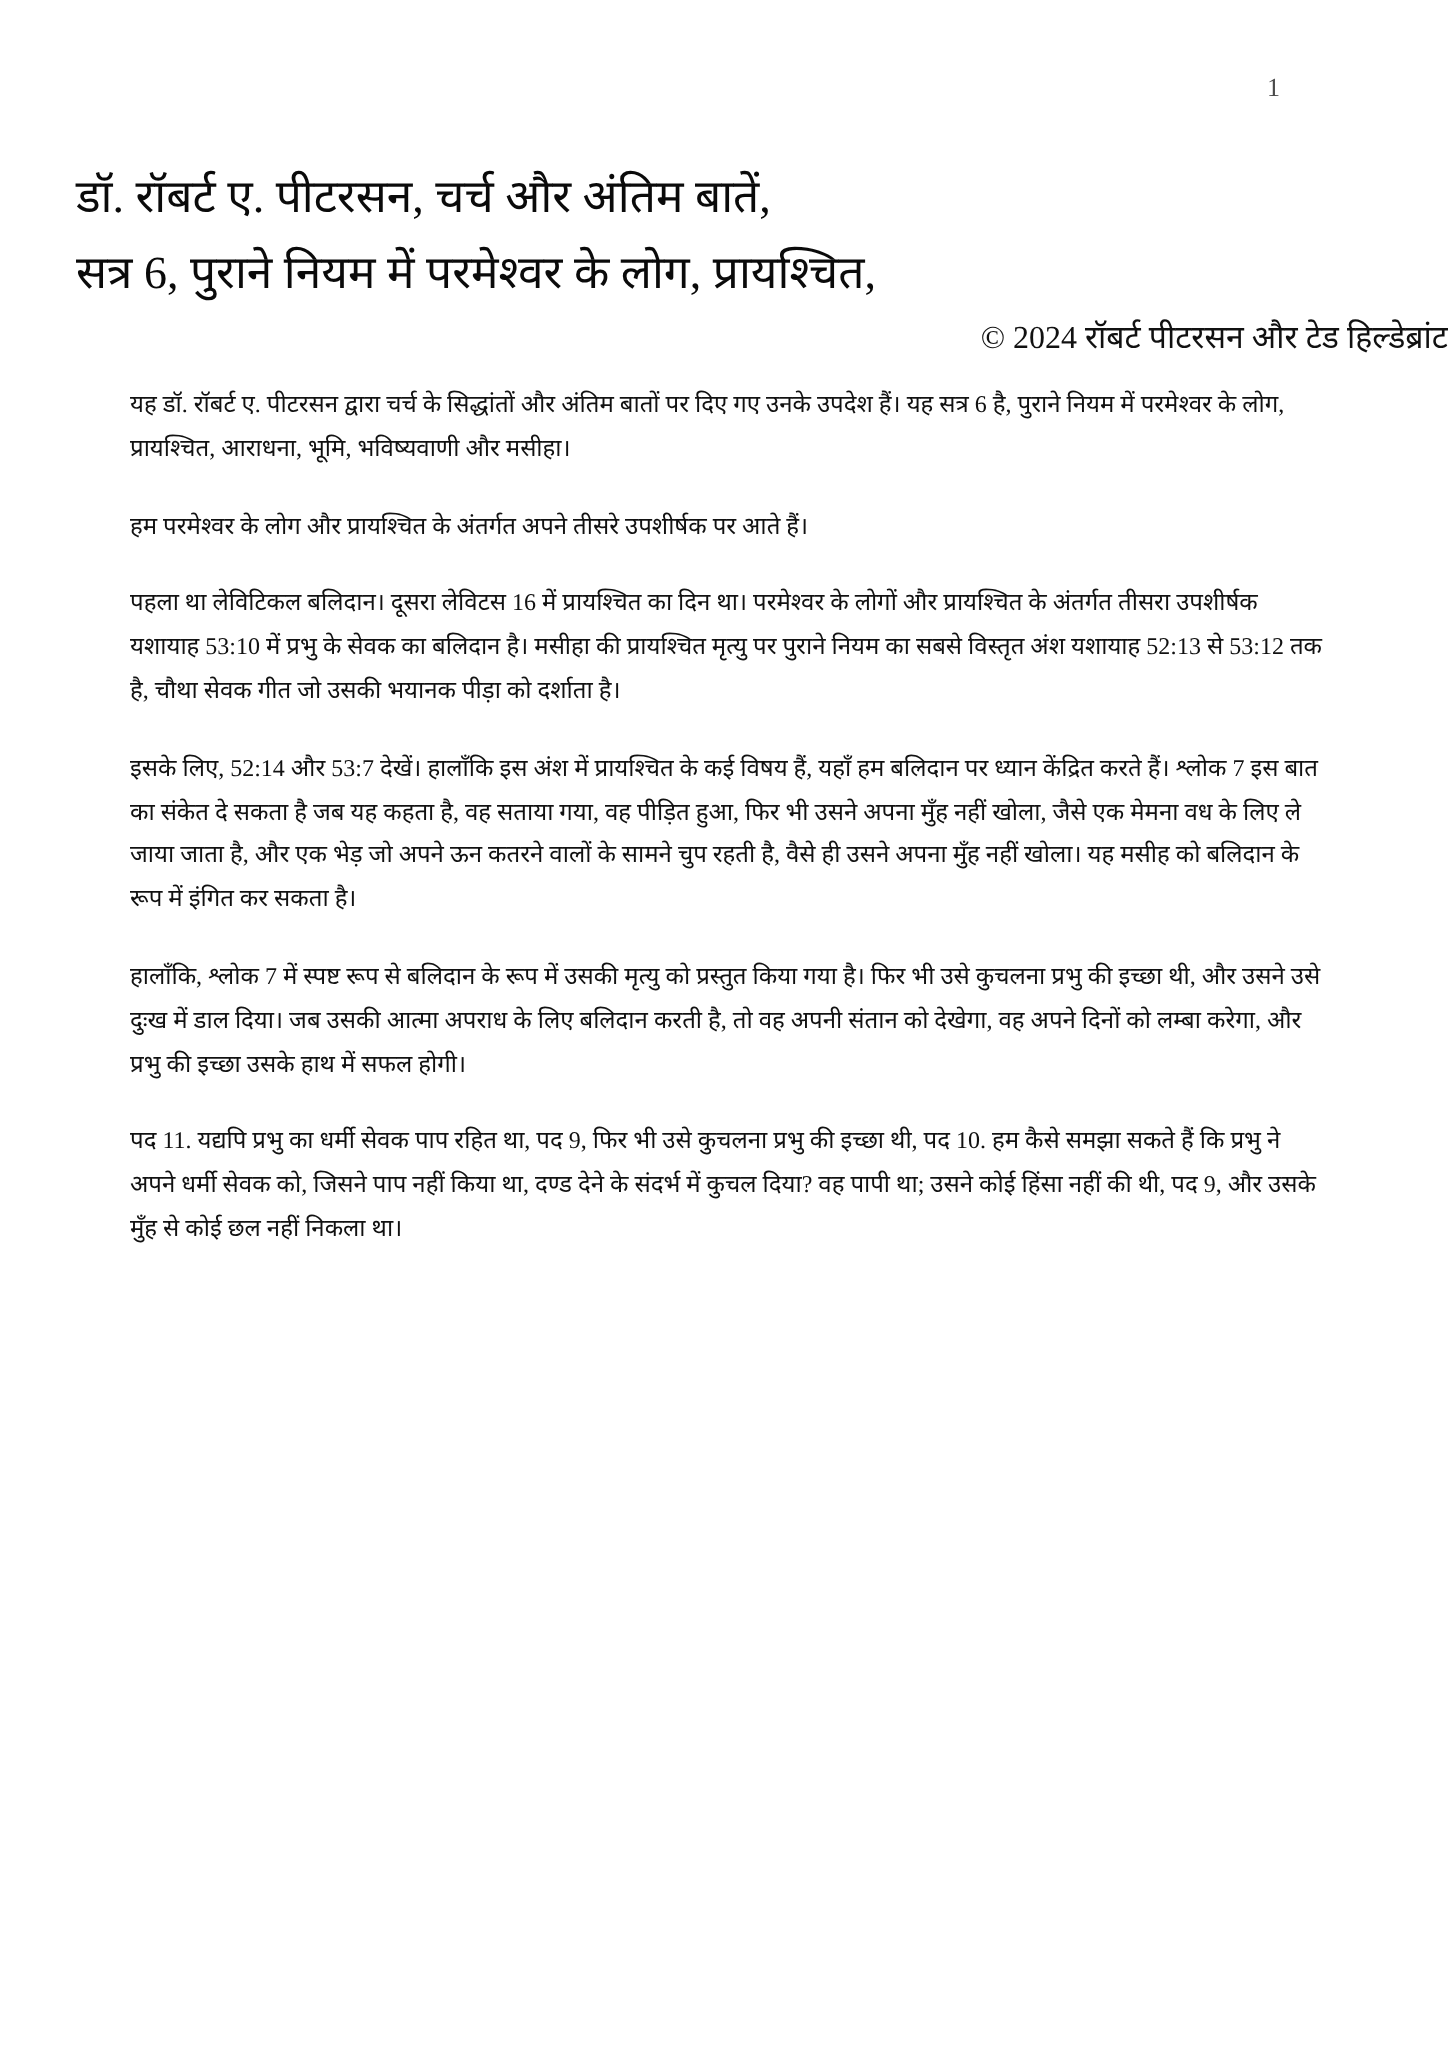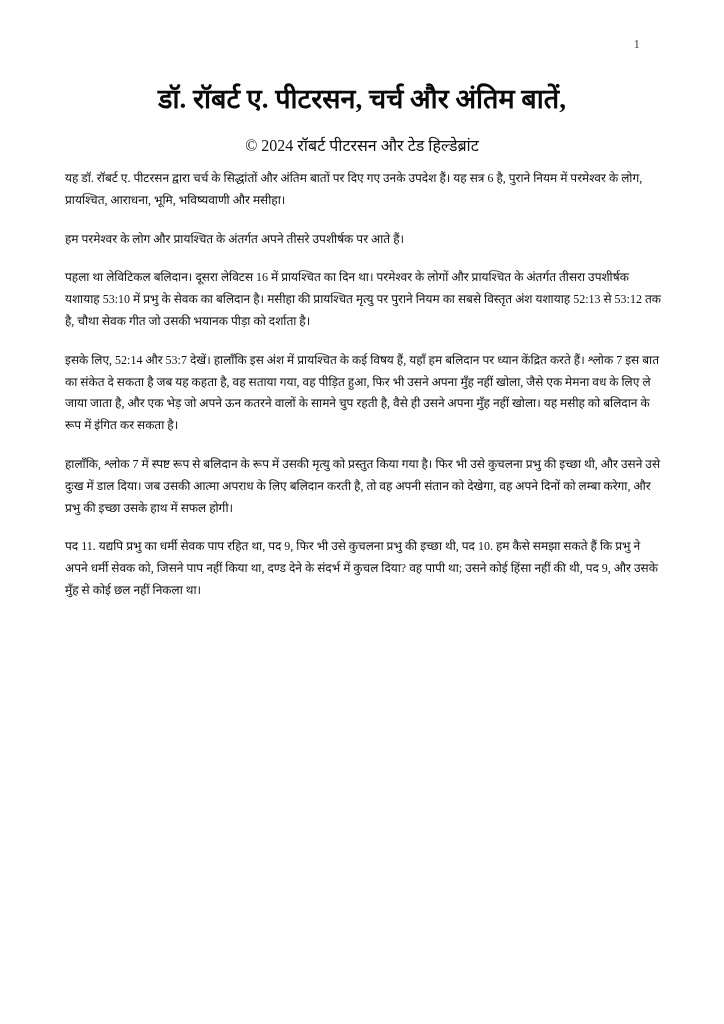--- a/index.html
+++ b/index.html
@@ -20,29 +20,28 @@
   .page-number {
     position: absolute;
     top: 36px;
     right: 84px;
     font-size: 13px;
     line-height: 16px;
     color: #4a4a4a;
   }
   .doc-title {
     margin: 80px 38px 0 38px;
-    text-align: center;
-    font-weight: bold;
-    font-size: 27px;
+    font-weight: normal;
+    font-size: 23px;
     line-height: 38px;
     color: #0a0a0a;
   }
   .doc-copyright {
-    margin-top: 17px;
-    text-align: center;
+    margin-top: 3px;
+    text-align: right;
     font-size: 16px;
     line-height: 21px;
     color: #111111;
   }
   .doc-body {
     margin-top: 12px;
     padding: 0 62px 0 65px;
     font-size: 12px;
     line-height: 21.8px;
     text-align: left;
@@ -53,20 +52,21 @@
 </style>
 </head>
 <body>
 
 <div class="page">
 
   <div class="page-number">1</div>
 
   <div class="doc-title">
     <div>डॉ. रॉबर्ट ए. पीटरसन, चर्च और अंतिम बातें,</div>
+    <div>सत्र 6, पुराने नियम में परमेश्वर के लोग, प्रायश्चित,</div>
   </div>
 
   <div class="doc-copyright">© 2024 रॉबर्ट पीटरसन और टेड हिल्डेब्रांट</div>
 
   <div class="doc-body">
     <p>यह डॉ. रॉबर्ट ए. पीटरसन द्वारा चर्च के सिद्धांतों और अंतिम बातों पर दिए गए उनके उपदेश हैं। यह सत्र 6 है, पुराने नियम में परमेश्वर के लोग, प्रायश्चित, आराधना, भूमि, भविष्यवाणी और मसीहा।</p>
     <p>हम परमेश्वर के लोग और प्रायश्चित के अंतर्गत अपने तीसरे उपशीर्षक पर आते हैं।</p>
     <p>पहला था लेविटिकल बलिदान। दूसरा लेविटस 16 में प्रायश्चित का दिन था। परमेश्वर के लोगों और प्रायश्चित के अंतर्गत तीसरा उपशीर्षक यशायाह 53:10 में प्रभु के सेवक का बलिदान है। मसीहा की प्रायश्चित मृत्यु पर पुराने नियम का सबसे विस्तृत अंश यशायाह 52:13 से 53:12 तक है, चौथा सेवक गीत जो उसकी भयानक पीड़ा को दर्शाता है।</p>
     <p>इसके लिए, 52:14 और 53:7 देखें। हालाँकि इस अंश में प्रायश्चित के कई विषय हैं, यहाँ हम बलिदान पर ध्यान केंद्रित करते हैं। श्लोक 7 इस बात का संकेत दे सकता है जब यह कहता है, वह सताया गया, वह पीड़ित हुआ, फिर भी उसने अपना मुँह नहीं खोला, जैसे एक मेमना वध के लिए ले जाया जाता है, और एक भेड़ जो अपने ऊन कतरने वालों के सामने चुप रहती है, वैसे ही उसने अपना मुँह नहीं खोला। यह मसीह को बलिदान के रूप में इंगित कर सकता है।</p>
     <p>हालाँकि, श्लोक 7 में स्पष्ट रूप से बलिदान के रूप में उसकी मृत्यु को प्रस्तुत किया गया है। फिर भी उसे कुचलना प्रभु की इच्छा थी, और उसने उसे दुःख में डाल दिया। जब उसकी आत्मा अपराध के लिए बलिदान करती है, तो वह अपनी संतान को देखेगा, वह अपने दिनों को लम्बा करेगा, और प्रभु की इच्छा उसके हाथ में सफल होगी।</p>

